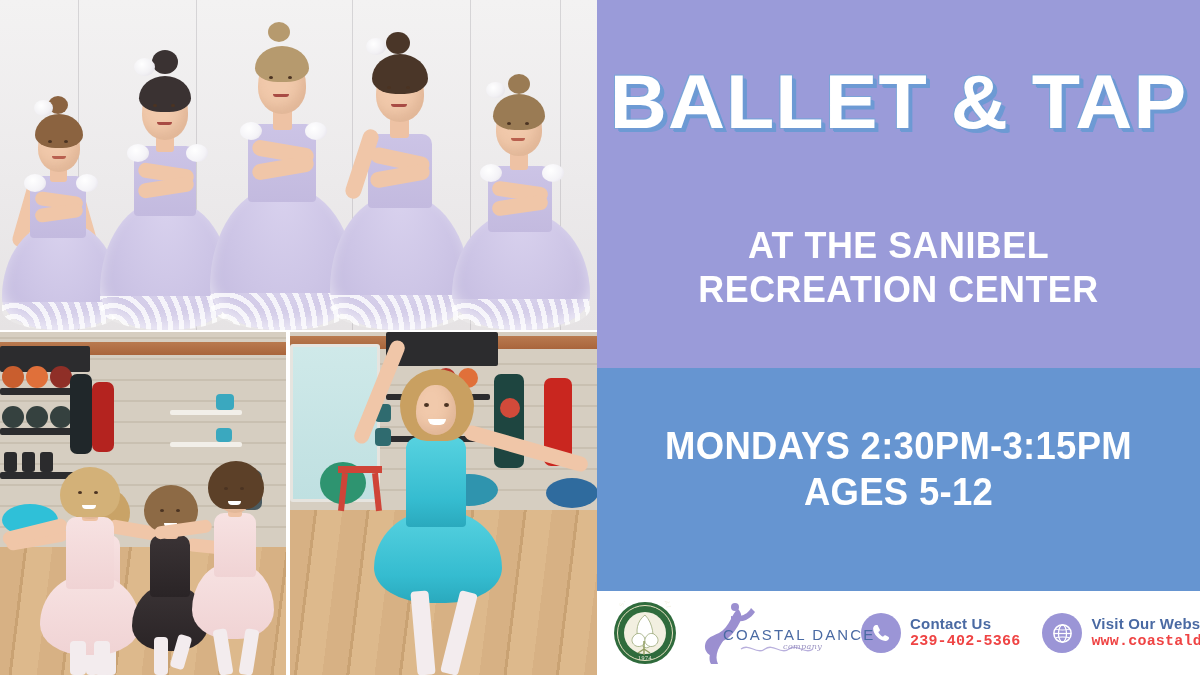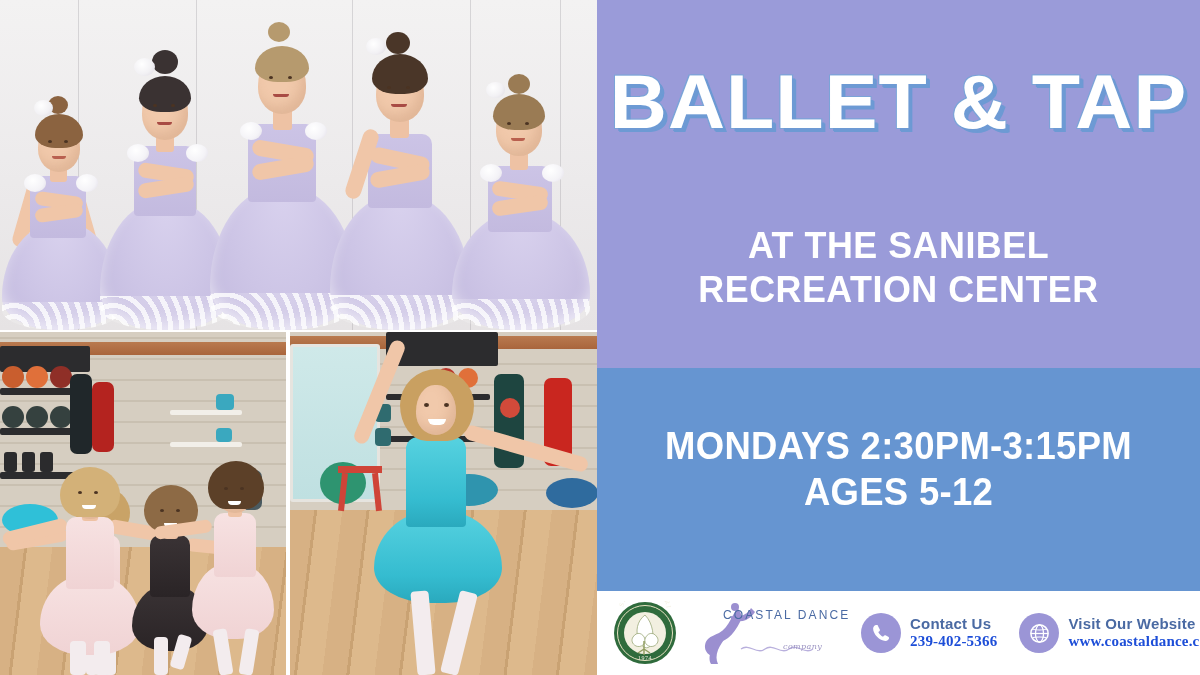--- a/index.html
+++ b/index.html
@@ -313,27 +313,27 @@
   .dance-logo {
     position: relative;
     width: 148px; height: 62px;
     flex: 0 0 auto;
     display: flex;
     align-items: center;
     margin-left: 4px;
   }
   .dance-wordmark {
     font-family: "Liberation Sans", sans-serif;
-    font-size: 12px;
+    font-size: 15px;
     letter-spacing: 2.1px;
     color: #4a6aa3;
     font-weight: 400;
     position: absolute;
     left: 32px;
-    top: 6px;
+    top: 24px;
     white-space: nowrap;
   }
   .dance-sub {
     position: absolute;
     left: 92px;
     top: 40px;
     font-family: "DejaVu Serif", serif;
     font-style: italic;
     font-size: 8px;
     color: #9b93c2;
@@ -359,24 +359,24 @@
   .contact-text { line-height: 1.18; }
   .contact-title {
     font-family: "Liberation Sans", sans-serif;
     font-weight: 700;
     font-size: 15px;
     color: #4a6aa3;
     letter-spacing: 0.2px;
     white-space: nowrap;
   }
   .contact-value {
-    font-family: Liberation Serif, serif;
+    font-family: Liberation Mono, monospace;
     font-weight: 700;
     font-size: 15px;
-    color: #1d4ed8;
+    color: #ef4444;
     letter-spacing: 0.2px;
     white-space: nowrap;
   }
 </style>
 </head>
 <body>
 
 <div id="flyer">
 
   <div class="photo-col">

